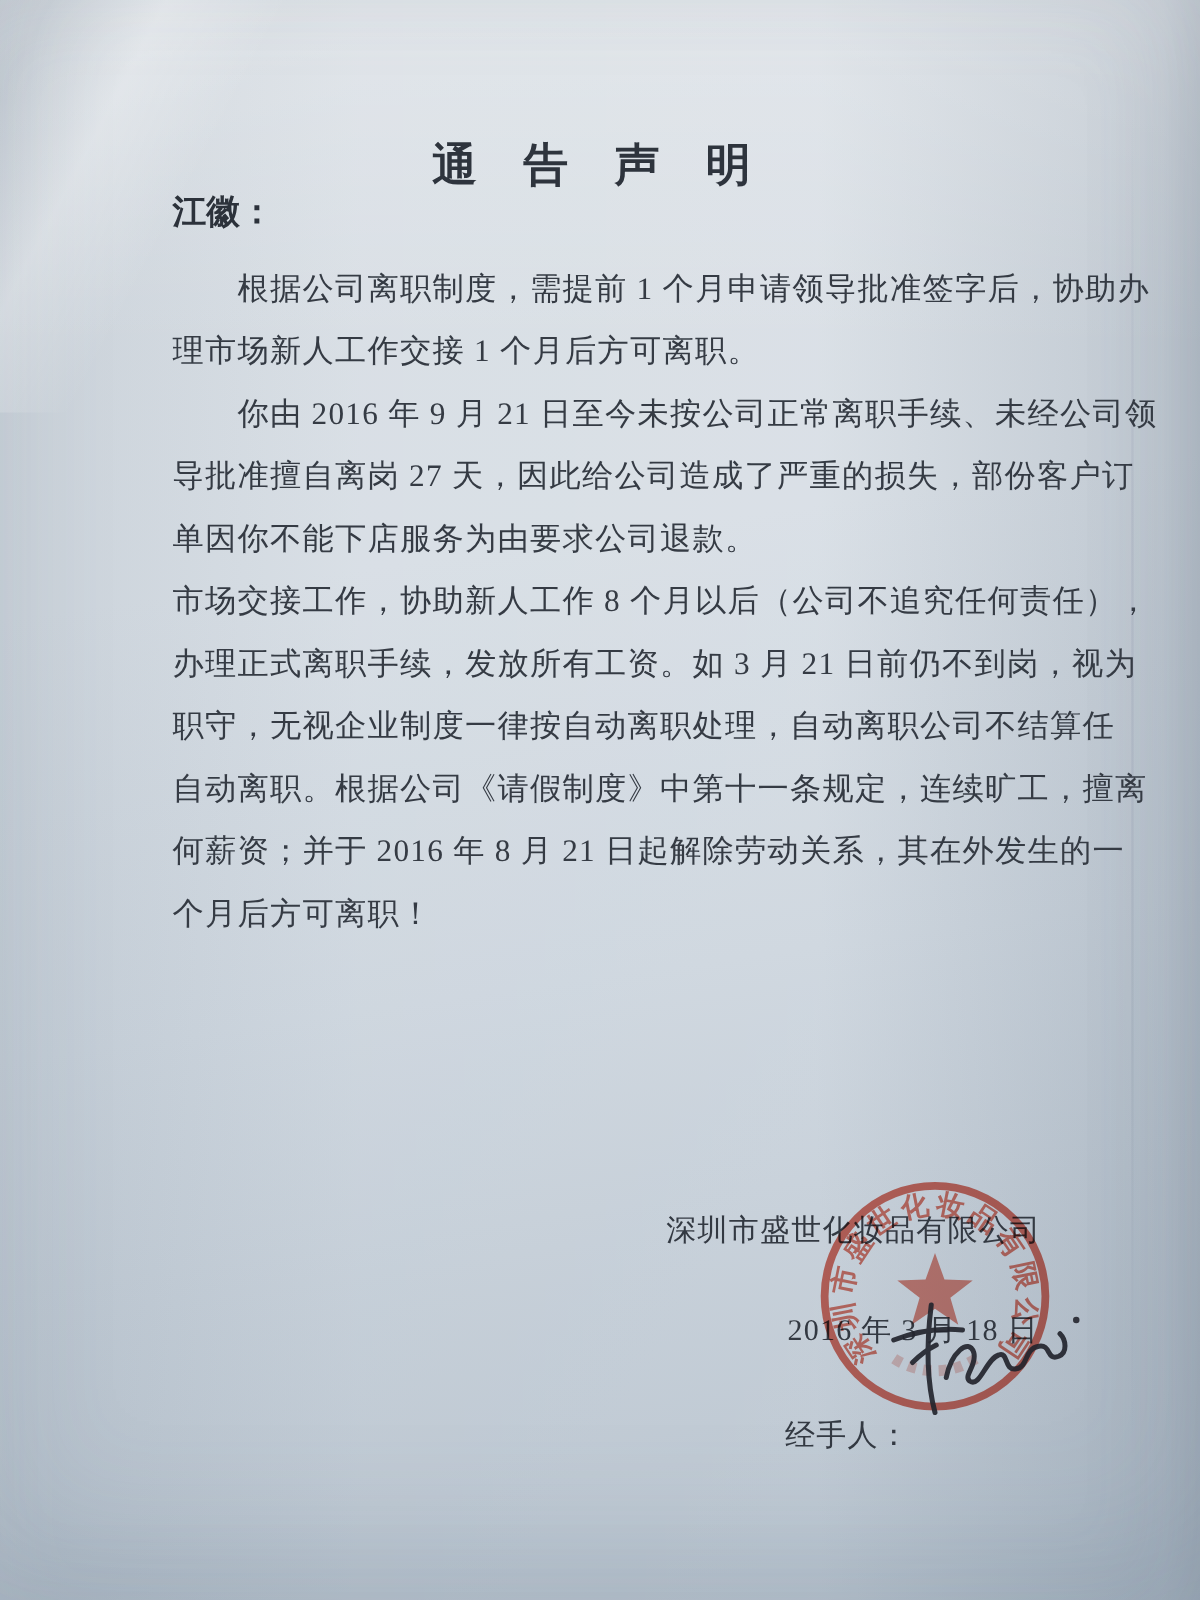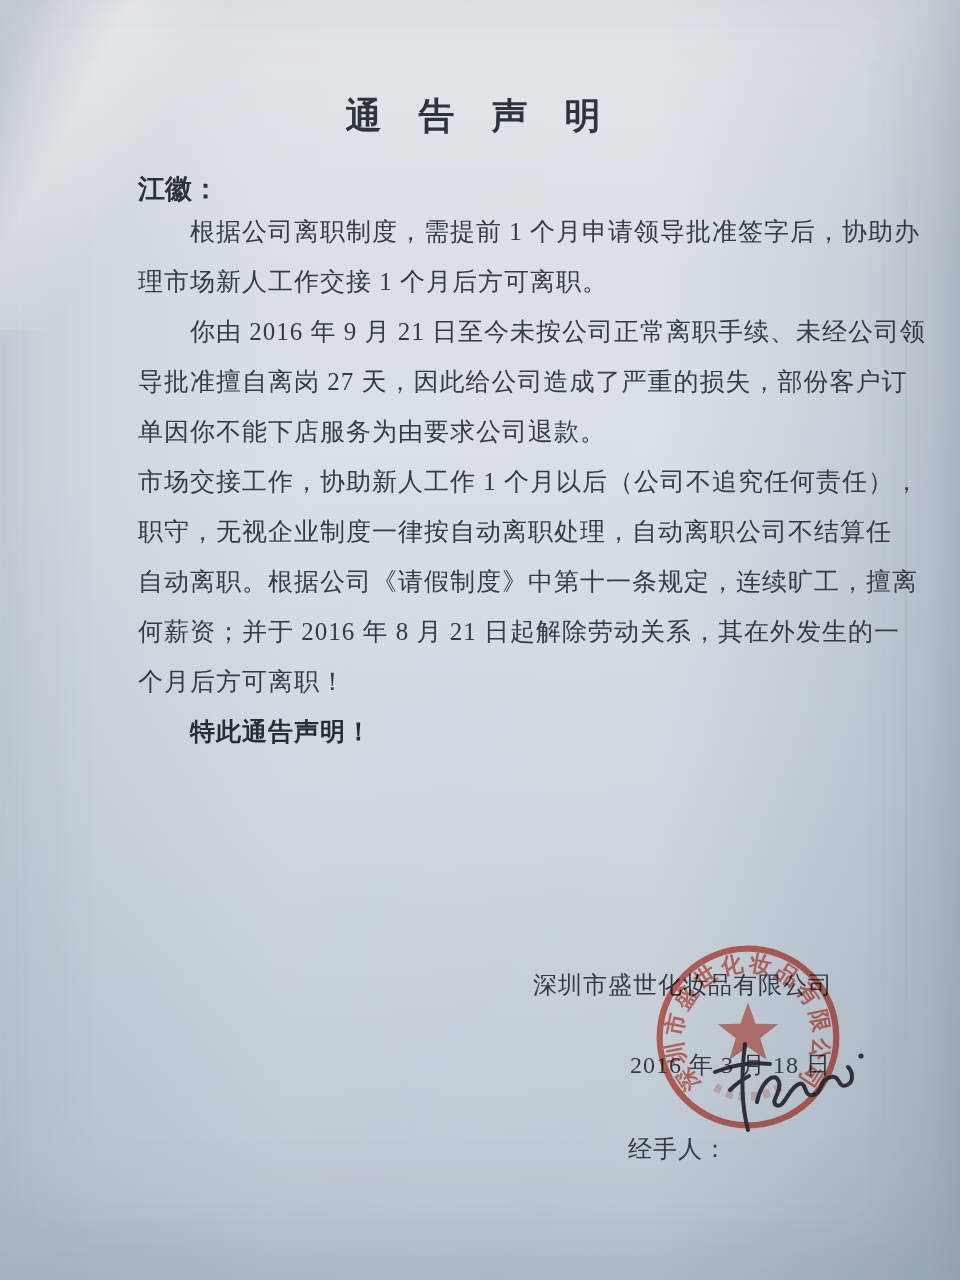--- a/index.html
+++ b/index.html
@@ -25,27 +25,27 @@
     position:absolute;left:0;top:0;width:340px;height:330px;
     background:linear-gradient(118deg, rgba(120,134,148,0.10) 8%, rgba(255,255,255,0.28) 26%, rgba(255,255,255,0.0) 45%);
     pointer-events:none;
   }
   .crease-vertical{
     position:absolute;left:905px;top:90px;width:2px;height:1060px;
     background:linear-gradient(to bottom, rgba(255,255,255,0) 0%, rgba(110,125,142,0.13) 30%, rgba(110,125,142,0.13) 70%, rgba(255,255,255,0) 100%);
     pointer-events:none;
   }
   .page-title{
-    position:absolute;left:0;top:92px;width:960px;
+    position:absolute;left:0;top:108px;width:960px;
     text-align:center;
     font-size:36px;letter-spacing:14px;
     font-weight:600;color:#2e343d;
   }
   .recipient{
-    position:absolute;left:138px;top:164px;height:50px;line-height:50px;
+    position:absolute;left:138px;top:144px;height:50px;line-height:50px;
     font-size:27px;font-weight:700;color:#2c323b;
   }
   .body-text{
     position:absolute;left:138px;top:207px;width:706px;
   }
   .line{
     height:50px;line-height:50px;white-space:nowrap;
     font-size:25px;letter-spacing:1px;color:#353b44;
   }
   .line.indent{padding-left:52px;}
@@ -90,26 +90,26 @@
   <div class="page-title">通 告 声 明</div>
 
   <div class="recipient">江徽：</div>
 
   <div class="body-text">
     <div class="line indent">根据公司离职制度，需提前 1 个月申请领导批准签字后，协助办</div>
     <div class="line">理市场新人工作交接 1 个月后方可离职。</div>
     <div class="line indent">你由 2016 年 9 月 21 日至今未按公司正常离职手续、未经公司领</div>
     <div class="line">导批准擅自离岗 27 天，因此给公司造成了严重的损失，部份客户订</div>
     <div class="line">单因你不能下店服务为由要求公司退款。</div>
-    <div class="line">市场交接工作，协助新人工作 1 个月以后（公司不追究任何责任），</div>
+    <div class="line">市场交接工作，协助新人工作 8 个月以后（公司不追究任何责任），</div>
+    <div class="line">办理正式离职手续，发放所有工资。如 3 月 21 日前仍不到岗，视为</div>
     <div class="line">职守，无视企业制度一律按自动离职处理，自动离职公司不结算任</div>
     <div class="line">自动离职。根据公司《请假制度》中第十一条规定，连续旷工，擅离</div>
     <div class="line">何薪资；并于 2016 年 8 月 21 日起解除劳动关系，其在外发生的一</div>
     <div class="line">个月后方可离职！</div>
-    <div class="line indent bold">特此通告声明！</div>
   </div>
 
   <div class="signoff-company">深圳市盛世化妆品有限公司</div>
   <div class="signoff-date">2016 年 3 月 18 日</div>
   <div class="signoff-handler">经手人：</div>
 
   <div class="stamp">
     <svg viewBox="0 0 200 200" xmlns="http://www.w3.org/2000/svg">
       <defs>
         <path id="arcpath" d="M 51.2,148.8 A 69,69 0 1 1 148.8,148.8" fill="none"></path>

